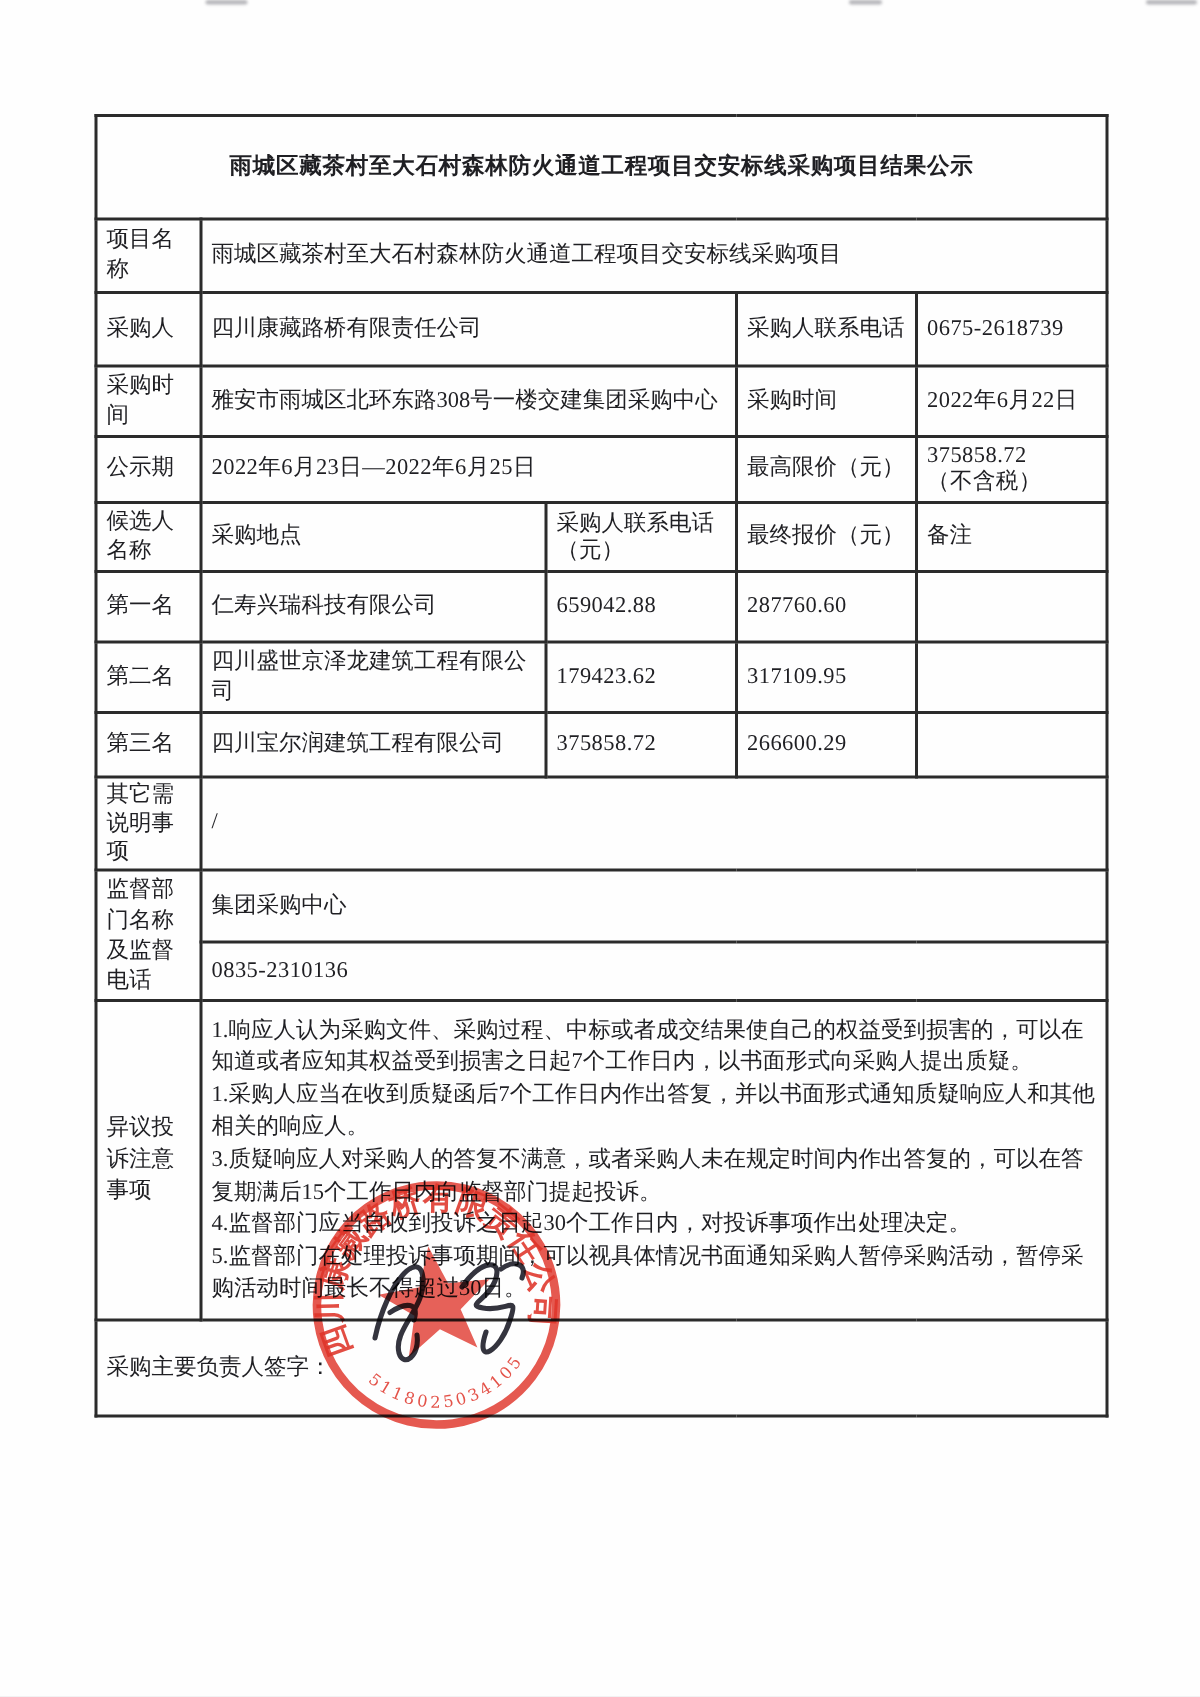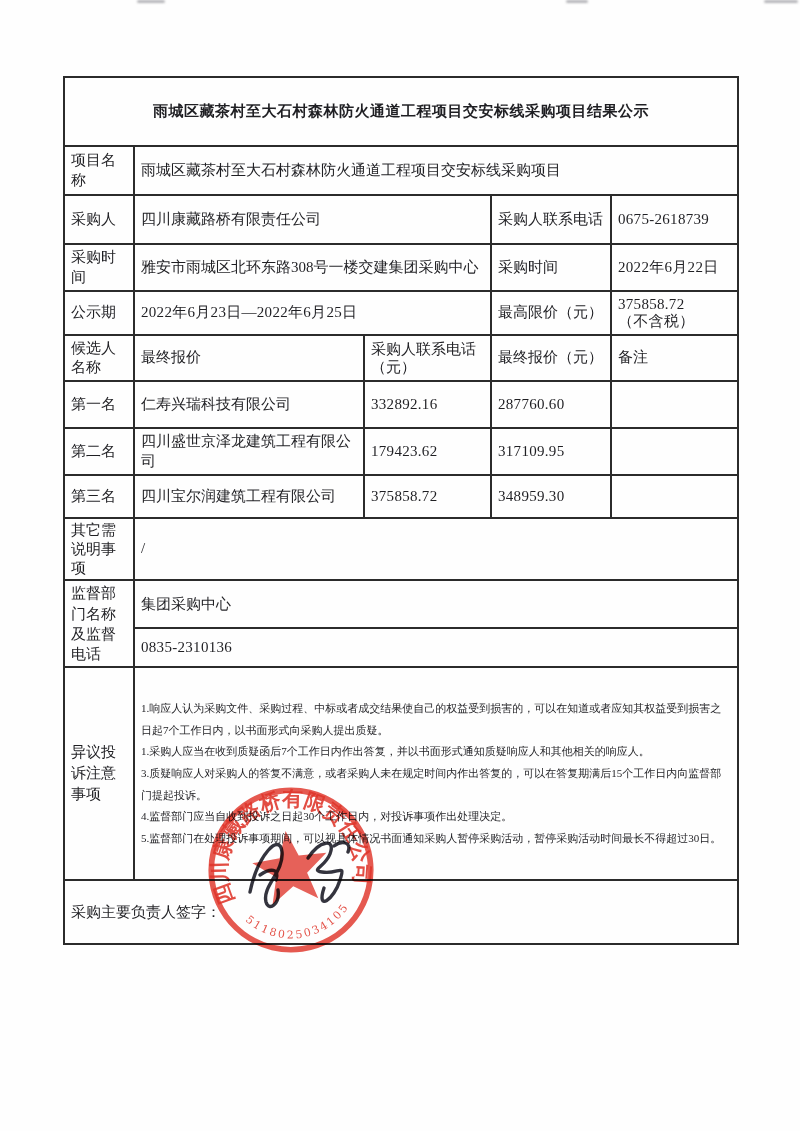--- a/index.html
+++ b/index.html
@@ -22,21 +22,21 @@
   .title-cell{
     text-align:center;font-weight:bold;font-size:20px;
     letter-spacing:.5px;height:63px;
   }
   .l{text-align:left;}
   .c{text-align:left;}
   .pre{white-space:pre-line;}
   .h47{height:43px}.h45{height:41px}.h42{height:38px}
   .h44{height:40px}.h41{height:37px}.h40{height:36px}.h37{height:33px}
   .obj-cell{vertical-align:top;padding:6px 8px 4px 8px;height:207px;}
-  .obj-item{font-size:11px;line-height:21.6px;text-align:left;}
+  .obj-item{font-size:15px;line-height:21.6px;text-align:left;}
   .sig-row-cell{height:58px;padding-left:16px;}
   .num{letter-spacing:.3px;}
   
   #seal{position:absolute;left:203px;top:780px;width:176px;height:180px;mix-blend-mode:multiply;z-index:5;}
   #signature{position:absolute;left:236px;top:820px;width:134px;height:100px;mix-blend-mode:multiply;z-index:6;}
 </style>
 </head>
 <body>
 
 <div id="page">
@@ -81,46 +81,46 @@
     <tr>
       <td class="l h42">公示期</td>
       <td colspan="2" class="c num">2022年6月23日—2022年6月25日</td>
       <td class="c">最高限价（元）</td>
       <td class="c num pre" style="line-height:1.15">375858.72
 （不含税）</td>
     </tr>
 
     <tr>
       <td class="l h44">候选人名称</td>
-      <td class="c">最终报价</td>
+      <td class="c">采购地点</td>
       <td class="c pre" style="line-height:1.2">采购人联系电话
 （元）</td>
       <td class="c">最终报价（元）</td>
       <td class="c">备注</td>
     </tr>
 
     <tr>
       <td class="c h45">第一名</td>
       <td class="c">仁寿兴瑞科技有限公司</td>
-      <td class="c num">332892.16</td>
+      <td class="c num">659042.88</td>
       <td class="c num">287760.60</td>
       <td class="c"></td>
     </tr>
     <tr>
       <td class="c h45">第二名</td>
       <td class="c">四川盛世京泽龙建筑工程有限公司</td>
       <td class="c num">179423.62</td>
       <td class="c num">317109.95</td>
       <td class="c"></td>
     </tr>
     <tr>
       <td class="c h41">第三名</td>
       <td class="c">四川宝尔润建筑工程有限公司</td>
       <td class="c num">375858.72</td>
-      <td class="c num">348959.30</td>
+      <td class="c num">266600.29</td>
       <td class="c"></td>
     </tr>
 
     <tr>
       <td class="l h40" style="line-height:1.25">其它需说明事项</td>
       <td colspan="4" class="c">/</td>
     </tr>
 
     <tr>
       <td rowspan="2" class="c h37" style="line-height:1.35">监督部门名称及监督电话</td>

